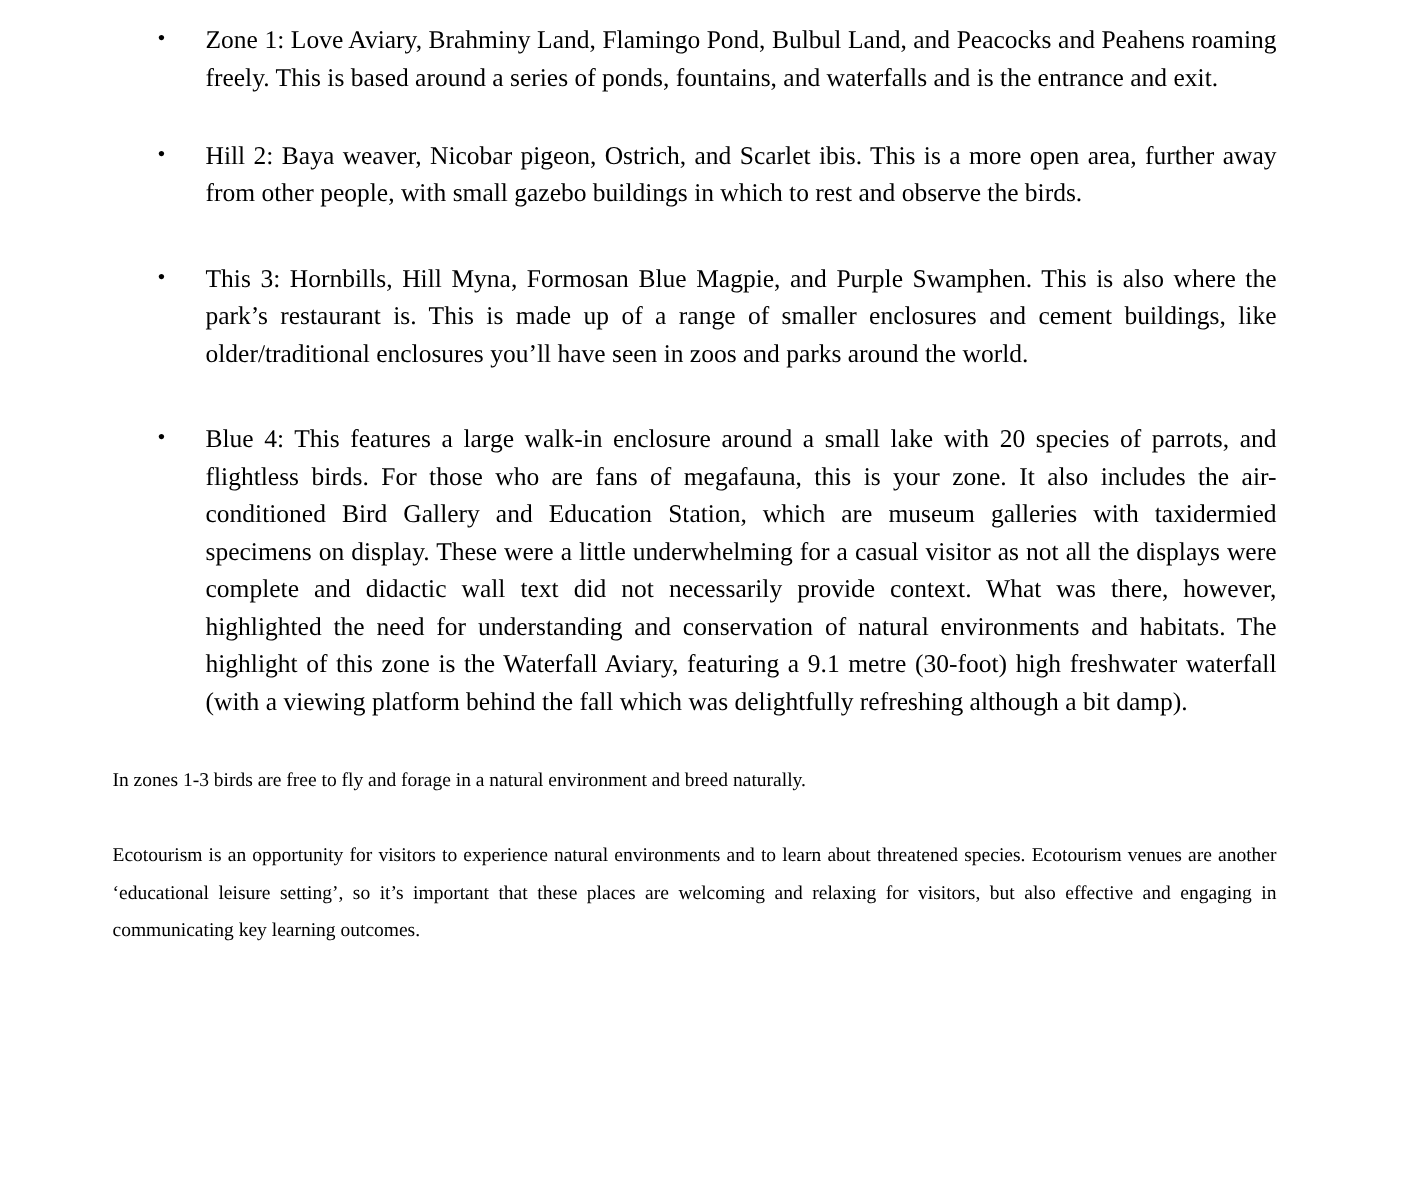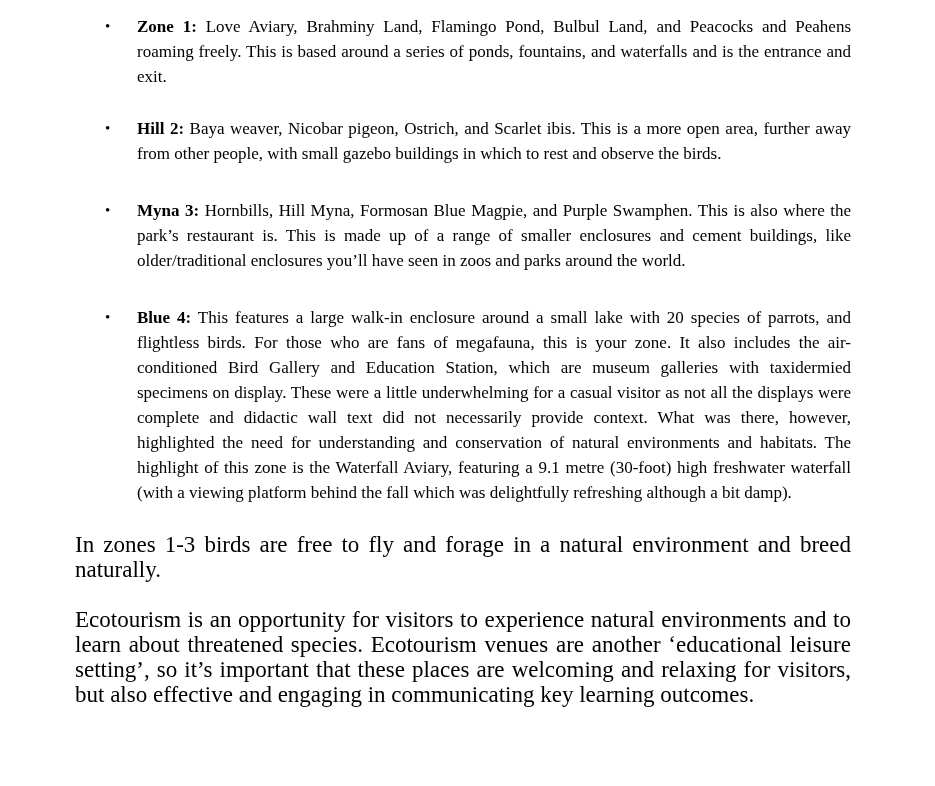--- a/index.html
+++ b/index.html
@@ -37,24 +37,24 @@
     margin-bottom: 32px;
   }
   .bullet-marker {
     position: absolute;
     left: 30px;
     top: 0;
     font-size: 15px;
     line-height: 25px;
   }
   .zone-label {
-    font-weight: bold;
+    font-weight: normal;
   }
   .para {
-    font-size: 23px;
+    font-size: 13px;
     line-height: 25px;
     text-align: justify;
     margin: 0 0 25px 0;
   }
 </style>
 </head>
 <body>
 
 <div class="page">
 
@@ -67,21 +67,21 @@
     </li>
 
     <li class="bullet-item big-gap">
       <span class="bullet-marker">•</span>
       <span class="zone-label">Hill 2:</span>
       <span>Baya weaver, Nicobar pigeon, Ostrich, and Scarlet ibis. This is a more open area, further away from other people, with small gazebo buildings in which to rest and observe the birds.</span>
     </li>
 
     <li class="bullet-item big-gap">
       <span class="bullet-marker">•</span>
-      <span class="zone-label">Myna 3:</span>
+      <span class="zone-label">This 3:</span>
       <span>Hornbills, Hill Myna, Formosan Blue Magpie, and Purple Swamphen. This is also where the park’s restaurant is. This is made up of a range of smaller enclosures and cement buildings, like older/traditional enclosures you’ll have seen in zoos and parks around the world.</span>
     </li>
 
     <li class="bullet-item">
       <span class="bullet-marker">•</span>
       <span class="zone-label">Blue 4:</span>
       <span>This features a large walk-in enclosure around a small lake with 20 species of parrots, and flightless birds. For those who are fans of megafauna, this is your zone. It also includes the air-conditioned Bird Gallery and Education Station, which are museum galleries with taxidermied specimens on display. These were a little underwhelming for a casual visitor as not all the displays were complete and didactic wall text did not necessarily provide context. What was there, however, highlighted the need for understanding and conservation of natural environments and habitats. The highlight of this zone is the Waterfall Aviary, featuring a 9.1 metre (30-foot) high freshwater waterfall (with a viewing platform behind the fall which was delightfully refreshing although a bit damp).</span>
     </li>
 
   </ul>

